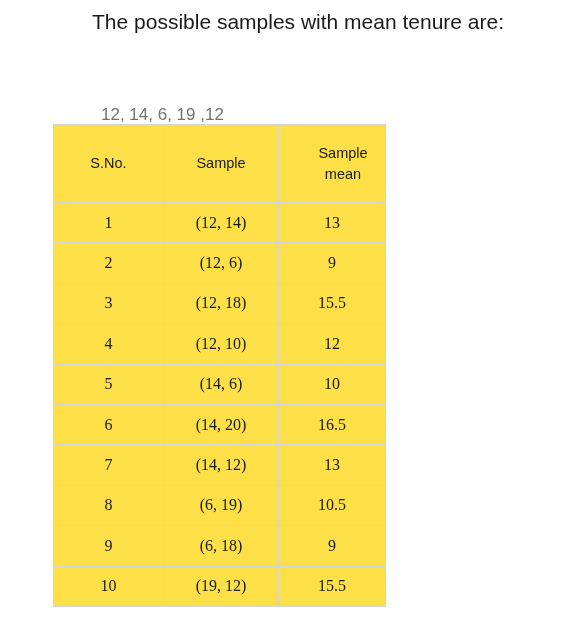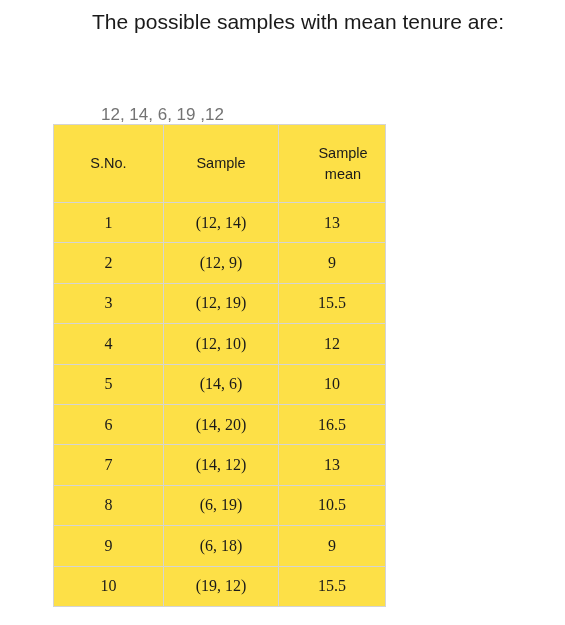--- a/index.html
+++ b/index.html
@@ -103,26 +103,26 @@
       </tr>
     </thead>
     <tbody>
       <tr>
         <td>1</td>
         <td>(12, 14)</td>
         <td>13</td>
       </tr>
       <tr>
         <td>2</td>
-        <td>(12, 9)</td>
+        <td>(12, 6)</td>
         <td>9</td>
       </tr>
       <tr>
         <td>3</td>
-        <td>(12, 19)</td>
+        <td>(12, 18)</td>
         <td>15.5</td>
       </tr>
       <tr>
         <td>4</td>
         <td>(12, 10)</td>
         <td>12</td>
       </tr>
       <tr>
         <td>5</td>
         <td>(14, 6)</td>

